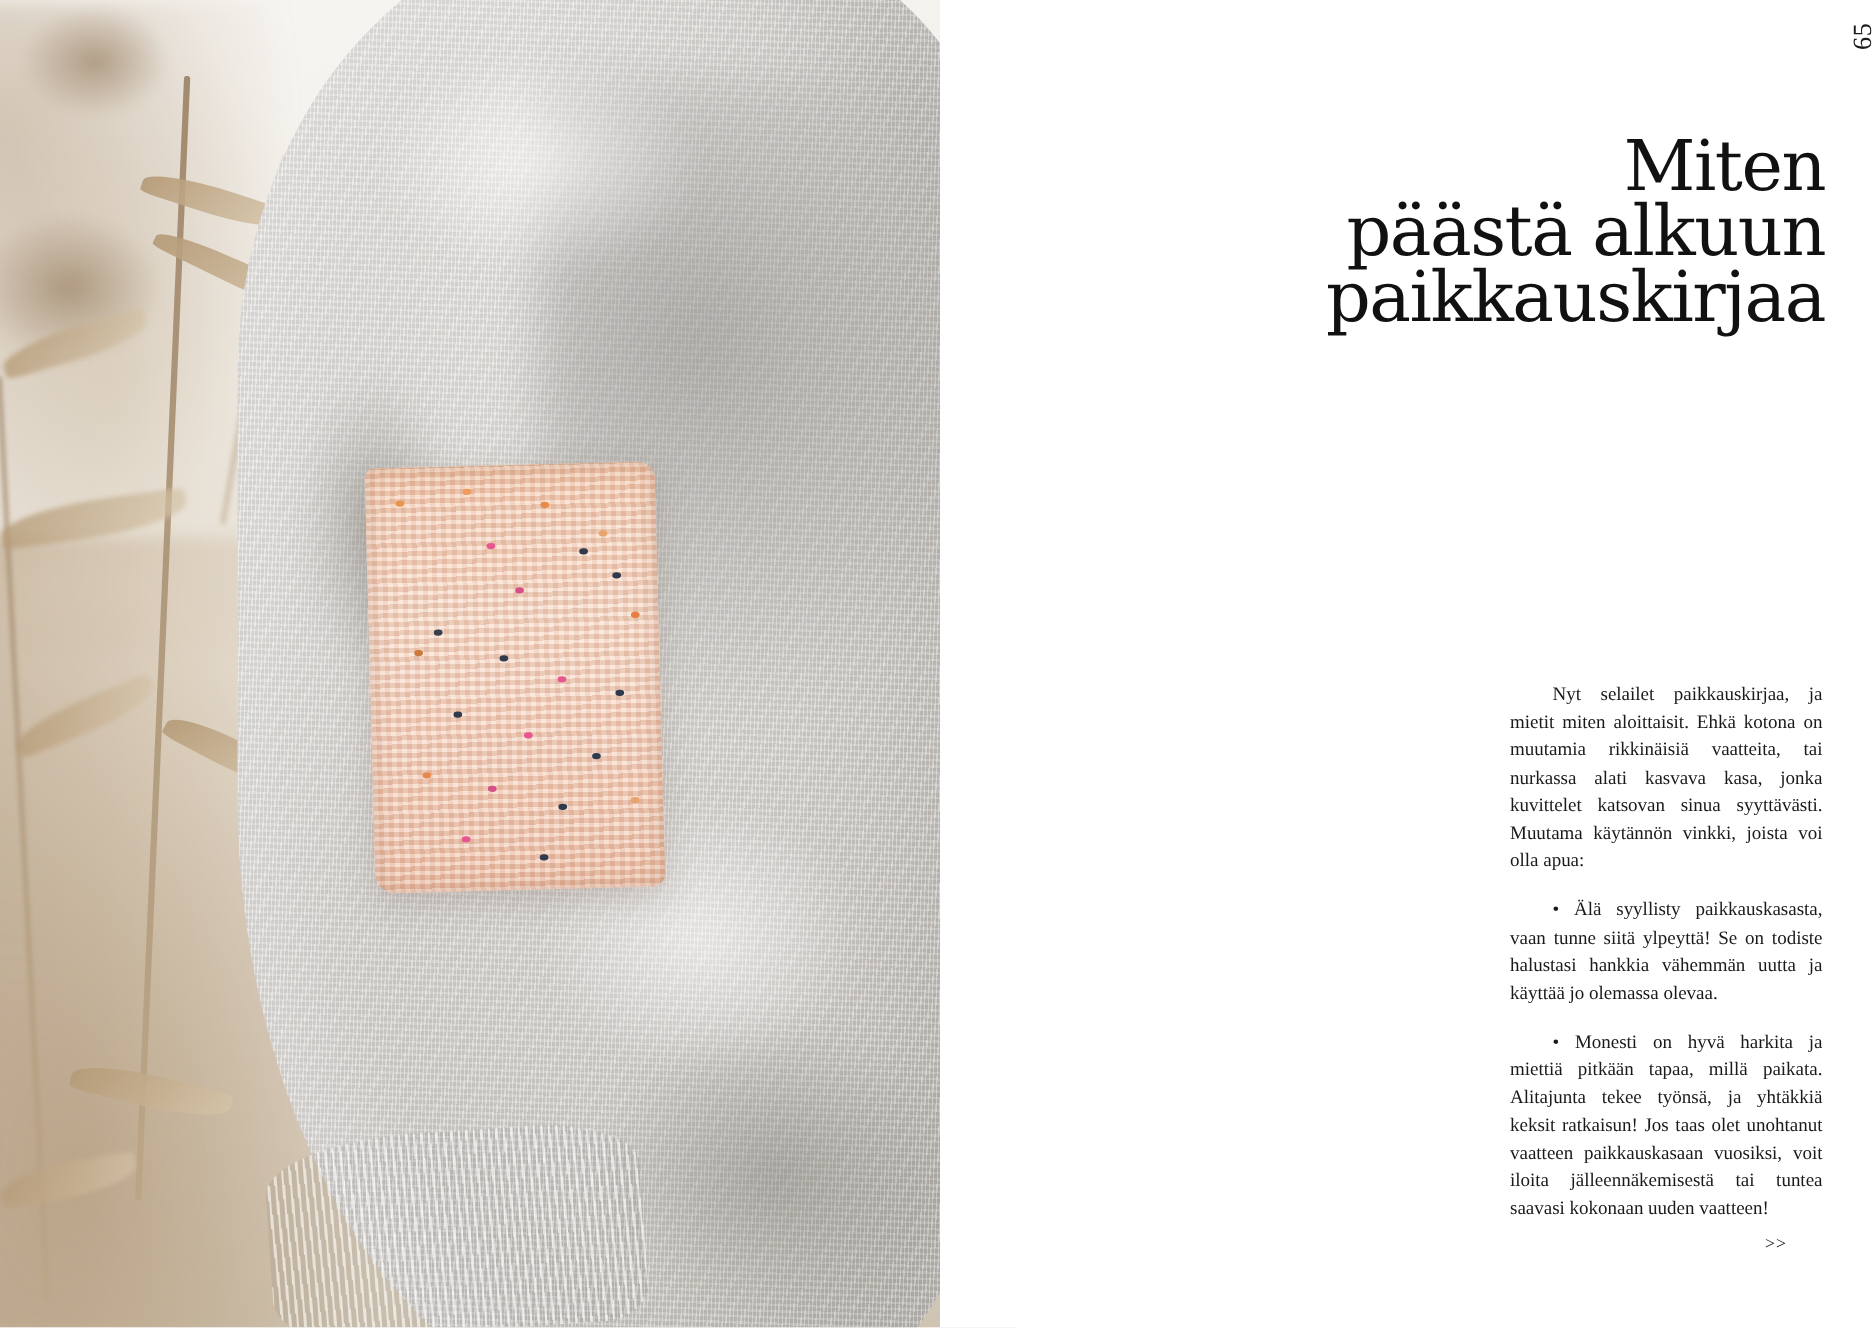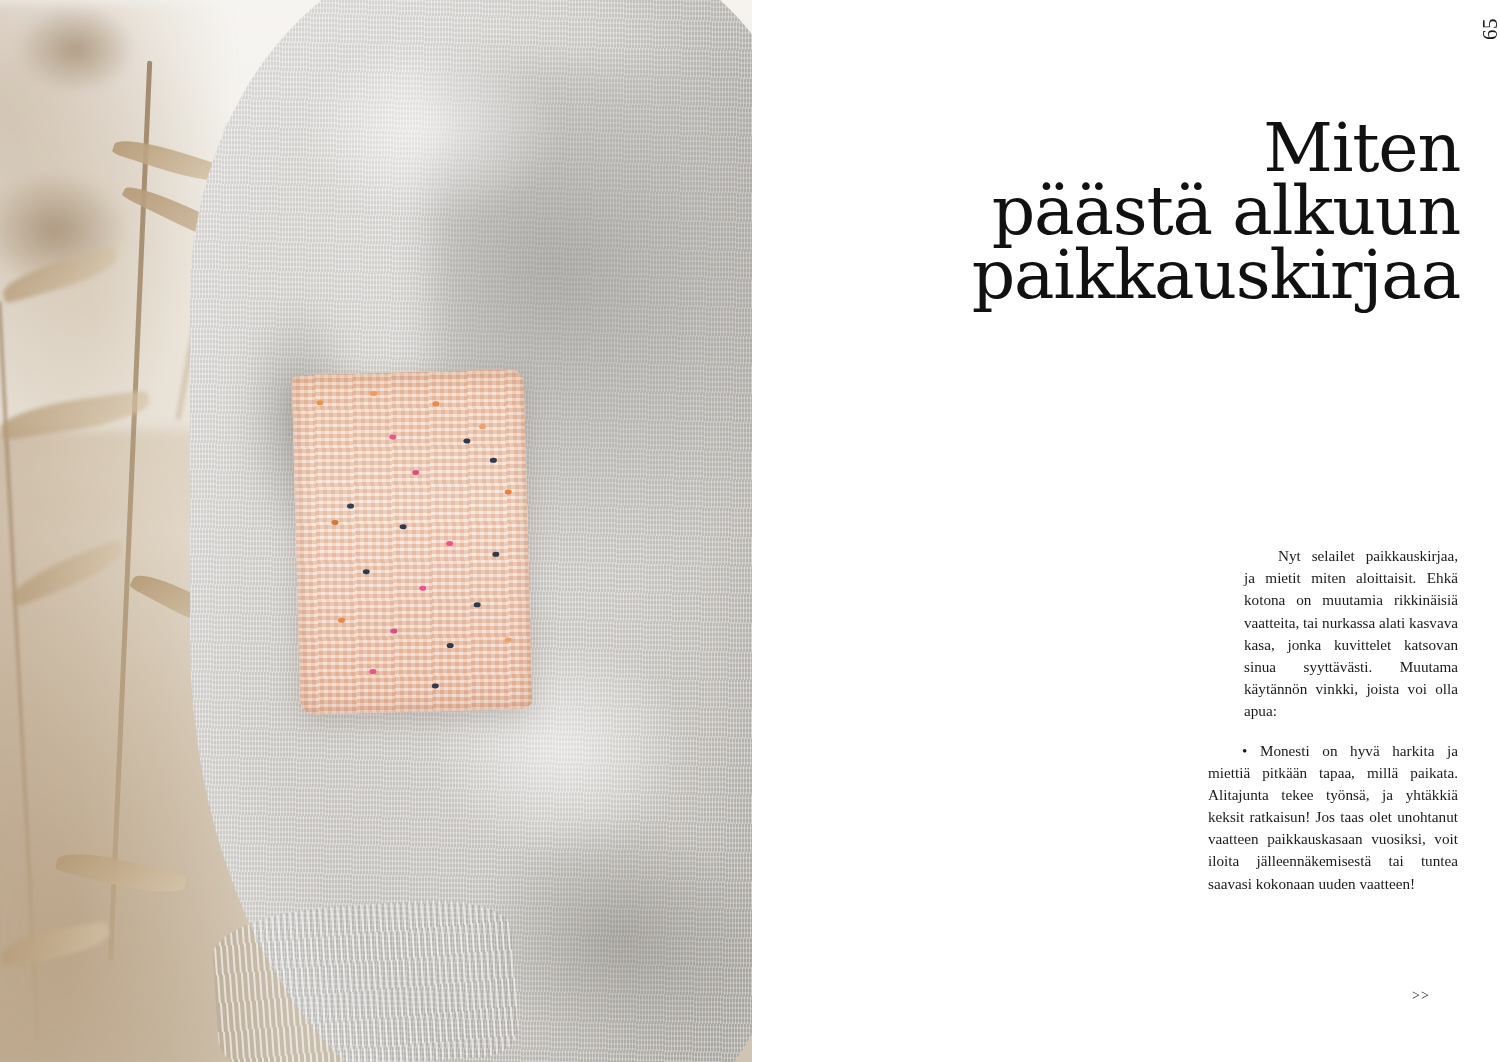--- a/index.html
+++ b/index.html
@@ -178,40 +178,40 @@
     transform-origin: right top;
   }
   .headline {
     position: absolute;
     right: 40px;
     top: 70px;
     width: 680px;
     text-align: right;
     font-family: "DejaVu Serif", serif;
     font-weight: 400;
-    font-size: 68px;
+    font-size: 56px;
     line-height: 0.94;
     letter-spacing: -1.2px;
     color: #111111;
   }
   .headline .l { display: block; white-space: nowrap; }
 
   .body-col {
     position: absolute;
     left: 456px;
     top: 545px;
     width: 250px;
     font-size: 15.2px;
     line-height: 1.46;
     text-align: justify;
     color: #1a1a1a;
     font-family: "Liberation Serif", serif;
   }
   .body-col p { margin: 0 0 17px 0; }
-  .body-col p.indent { text-indent: 34px; margin-left: 36px; }
+  .body-col p.indent { text-indent: 34px; }
   .body-col p.bullet { text-indent: 34px; }
   .more {
     position: absolute;
     left: 660px;
     top: 988px;
     font-size: 14px;
     letter-spacing: 1px;
     color: #222;
   }
 </style>
@@ -285,19 +285,20 @@
     <div class="folio">65</div>
 
     <h1 class="headline">
       <span class="l">Miten</span>
       <span class="l">päästä alkuun</span>
       <span class="l">paikkauskirjaa</span>
     </h1>
 
     <div class="body-col">
       <p class="indent">Nyt selailet paikkauskirjaa, ja mietit miten aloittaisit. Ehkä kotona on muutamia rikkinäisiä vaatteita, tai nurkassa alati kasvava kasa, jonka kuvittelet katsovan sinua syyttävästi. Muutama käytännön vinkki, joista voi olla apua:</p>
+      <p class="bullet">• Älä syyllisty paikkauskasasta, vaan tunne siitä ylpeyttä! Se on todiste halustasi hankkia vähemmän uutta ja käyttää jo olemassa olevaa.</p>
       <p class="bullet">• Monesti on hyvä harkita ja miettiä pitkään tapaa, millä paikata. Alitajunta tekee työnsä, ja yhtäkkiä keksit ratkaisun! Jos taas olet unohtanut vaatteen paikkauskasaan vuosiksi, voit iloita jälleennäkemisestä tai tuntea saavasi kokonaan uuden vaatteen!</p>
     </div>
 
     <div class="more">&gt;&gt;</div>
   </div>
 
 </div>
 
 </body></html>

